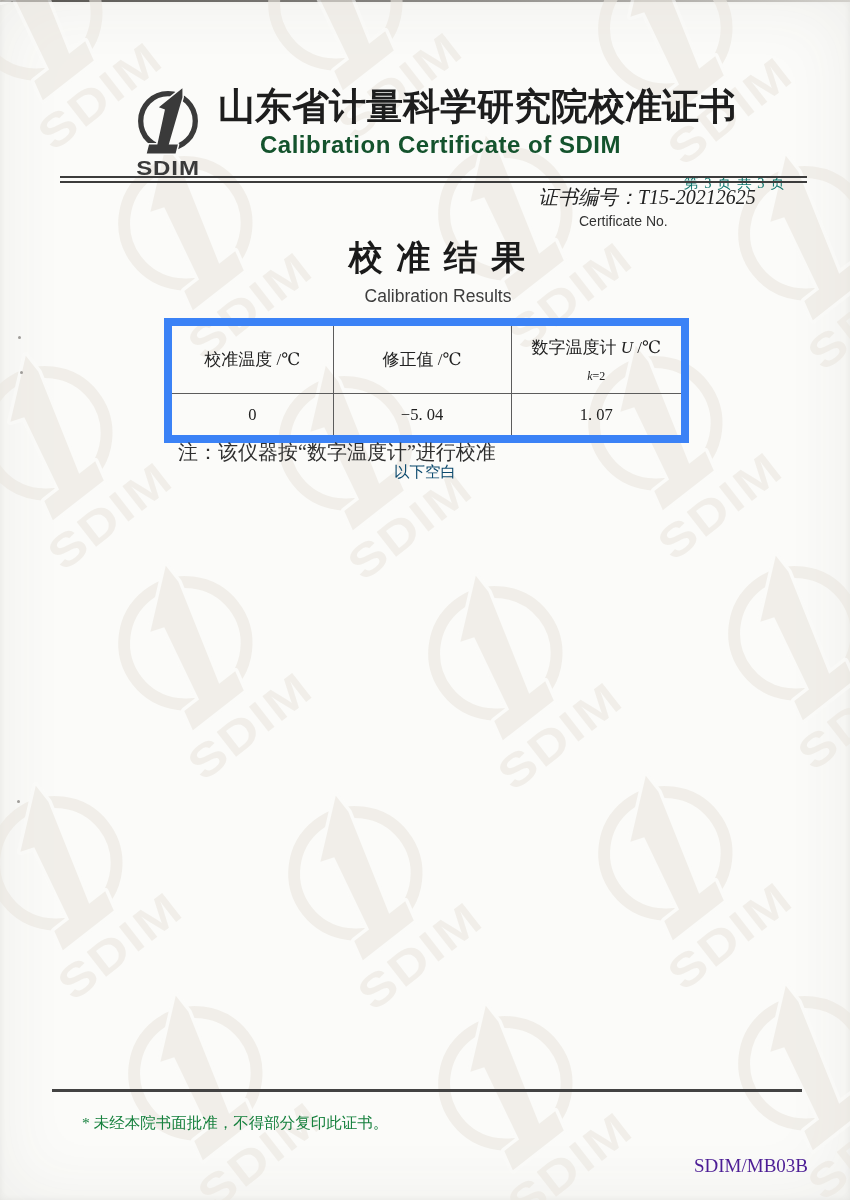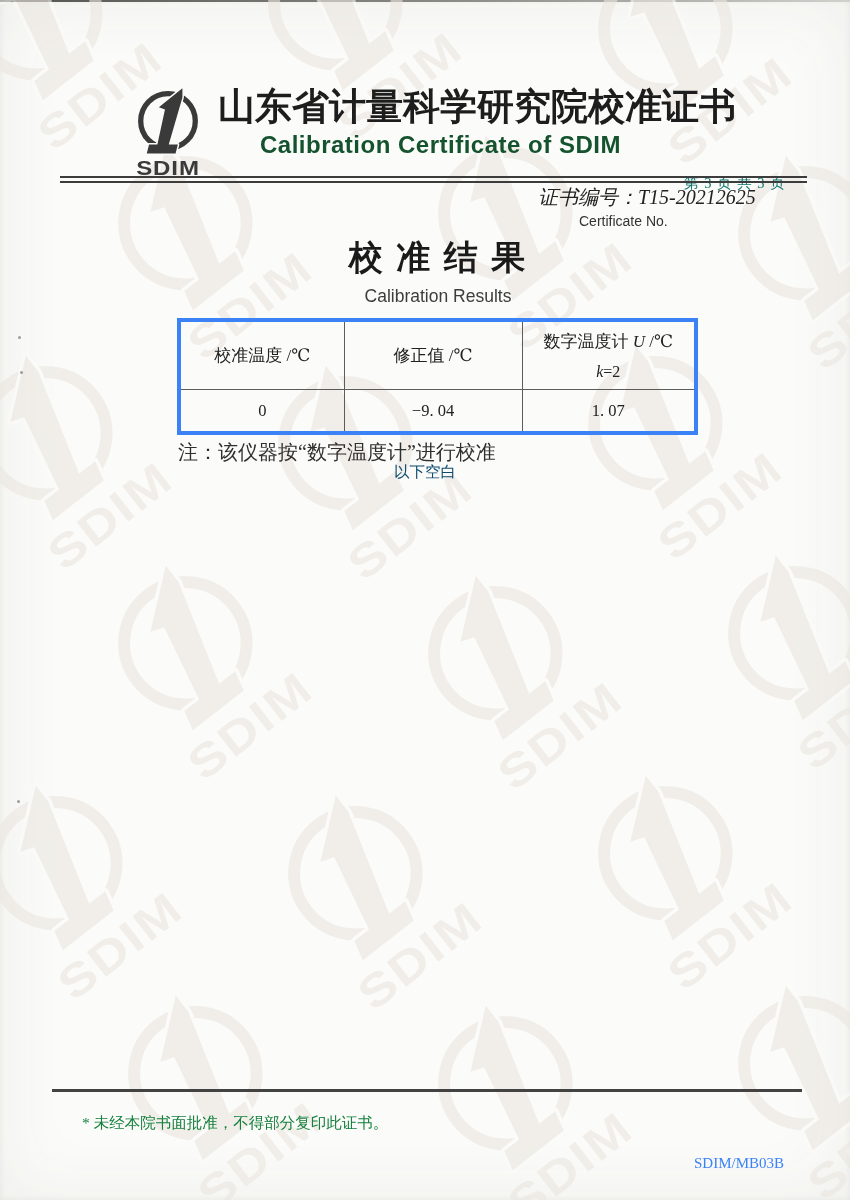--- a/index.html
+++ b/index.html
@@ -33,37 +33,37 @@
     font-family:"Liberation Sans","DejaVu Sans",sans-serif;margin-left:39px;}
 
   
   .res-wrap{left:13px;top:235px;width:850px;text-align:center;}
   .res-title{font-size:34px;font-weight:bold;letter-spacing:2px;color:#1a1a1a;
     font-family:"Liberation Sans","DejaVu Sans",sans-serif;}
   .res-sub{margin-top:5px;font-size:17.5px;color:#3d3d3d;
     font-family:"Liberation Sans","DejaVu Sans",sans-serif;}
 
   
-  table.results{position:absolute;left:177px;top:318px;width:517px;
-    border-collapse:collapse;table-layout:fixed;border:4px solid #3b82f6;}
+  table.results{position:absolute;left:164px;top:318px;width:517px;
+    border-collapse:collapse;table-layout:fixed;border:8px solid #3b82f6;}
   table.results th,table.results td{
     border:1px solid #5c5c5c;text-align:center;vertical-align:middle;
     font-weight:normal;padding:0;color:#222;}
   table.results thead th{height:67px;font-size:17px;}
   table.results tbody td{height:41px;font-size:16.5px;}
-  .th-sub{margin-top:10px;font-size:16px;}
+  .th-sub{margin-top:10px;font-size:12px;}
   .u-ital{font-style:italic;font-family:"Liberation Serif","DejaVu Serif",serif;}
 
   .note{left:178px;top:439px;font-size:20px;color:#2f2f2f;white-space:nowrap;}
   .blank{left:394px;top:462px;font-size:15.5px;color:#0c4a6e;white-space:nowrap;}
 
   
   .rule-footer{left:52px;top:1089px;width:750px;height:2.5px;background:#434343;}
   .disclaimers{left:82px;top:1110px;font-size:15.5px;line-height:26px;color:#15803d;white-space:nowrap;}
-  .form-code{left:694px;top:1155px;font-size:15px;color:#3b82f6;white-space:nowrap;}
+  .form-code{left:694px;top:1155px;font-size:19px;color:#4c1d95;white-space:nowrap;}
 </style>
 </head>
 <body>
 
 <div class="page">
 
   <svg width="0" height="0" style="position:absolute" aria-hidden="true">
     <defs>
       <symbol id="sdim-mark" viewBox="0 0 100 120">
         <circle cx="50" cy="46" r="36" fill="none" stroke="currentColor" stroke-width="7"></circle>
@@ -161,21 +161,21 @@
         <th>修正值 /℃</th>
         <th>
           <div><span>数字温度计 </span><span class="u-ital">U</span><span> /℃</span></div>
           <div class="th-sub"><span class="u-ital">k</span><span>=2</span></div>
         </th>
       </tr>
     </thead>
     <tbody>
       <tr>
         <td>0</td>
-        <td>−9. 04</td>
+        <td>−5. 04</td>
         <td>1. 07</td>
       </tr>
     </tbody>
   </table>
 
   <div class="abs note">注：该仪器按“数字温度计”进行校准</div>
   <div class="abs blank">以下空白</div>
 
   <div class="abs rule-footer"></div>
   <div class="abs disclaimers">

